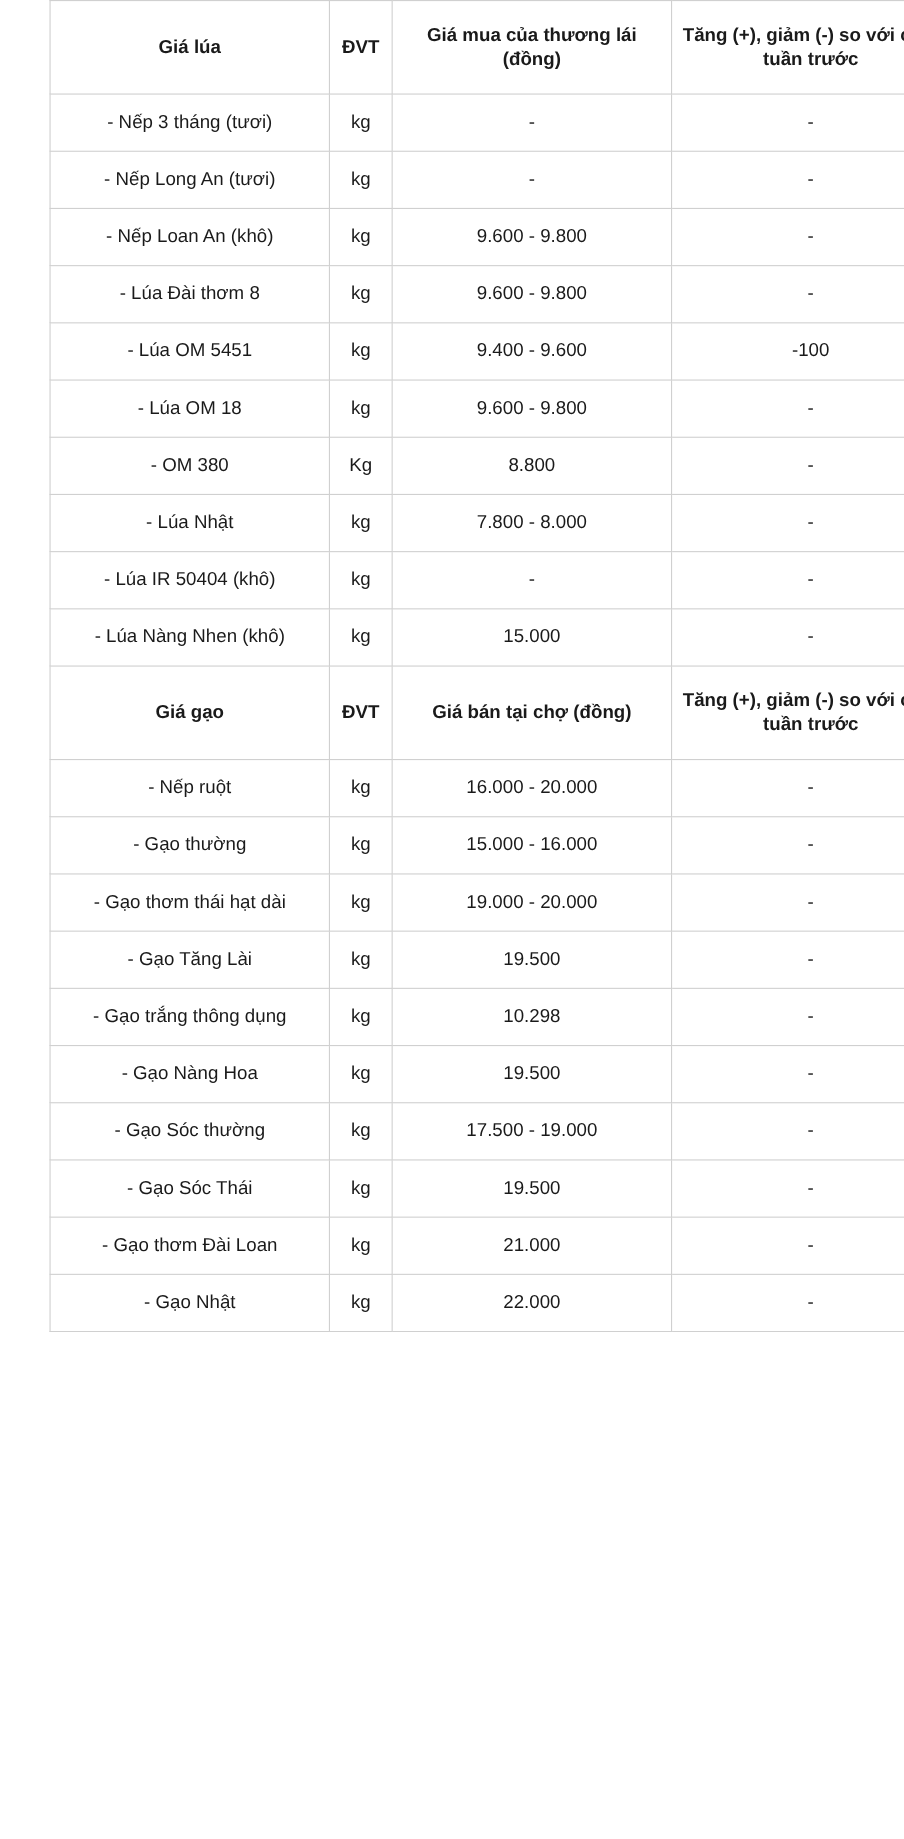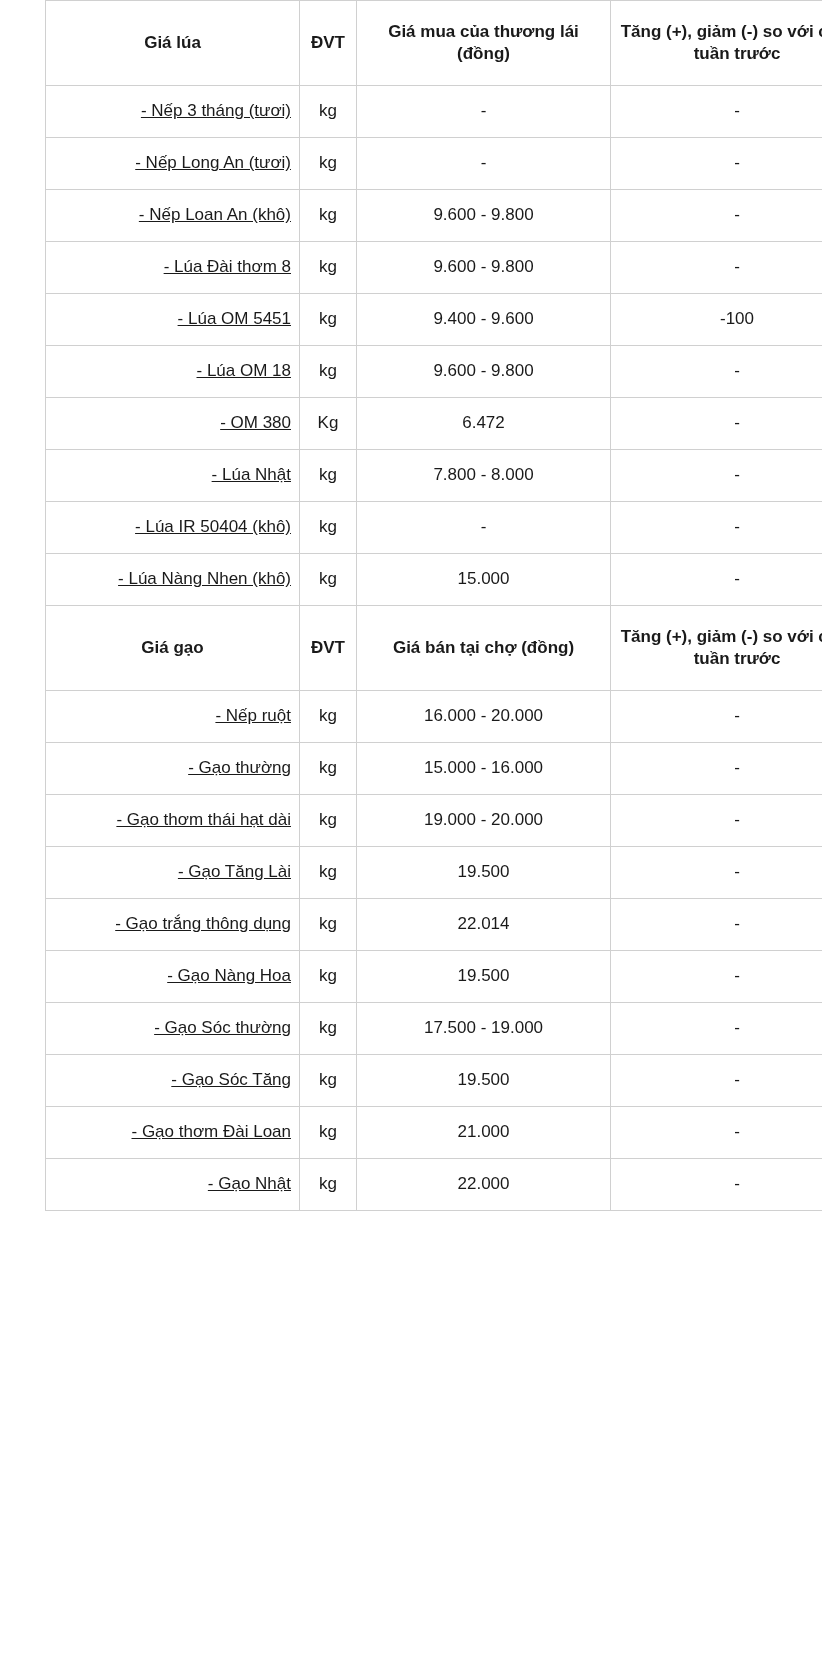--- a/index.html
+++ b/index.html
@@ -55,23 +55,22 @@
 
   
   tr.data-row td {
     font-size: 17px;
     line-height: 1.3;
     height: 52px;
     padding: 6px 8px;
   }
 
   td.cell-name {
-    text-align: right;
+    text-align: center;
     padding-left: 8px;
-    text-decoration: underline;
   }
   td.cell-unit,
   td.cell-price,
   td.cell-change {
     text-align: center;
   }
 </style>
 </head>
 <body>
 
@@ -122,21 +121,21 @@
         </tr>
         <tr class="data-row">
           <td class="cell-name">- Lúa OM 18</td>
           <td class="cell-unit">kg</td>
           <td class="cell-price">9.600 - 9.800</td>
           <td class="cell-change">-</td>
         </tr>
         <tr class="data-row">
           <td class="cell-name">- OM 380</td>
           <td class="cell-unit">Kg</td>
-          <td class="cell-price">6.472</td>
+          <td class="cell-price">8.800</td>
           <td class="cell-change">-</td>
         </tr>
         <tr class="data-row">
           <td class="cell-name">- Lúa Nhật</td>
           <td class="cell-unit">kg</td>
           <td class="cell-price">7.800 - 8.000</td>
           <td class="cell-change">-</td>
         </tr>
         <tr class="data-row">
           <td class="cell-name">- Lúa IR 50404 (khô)</td>
@@ -176,37 +175,37 @@
         </tr>
         <tr class="data-row">
           <td class="cell-name">- Gạo Tăng Lài</td>
           <td class="cell-unit">kg</td>
           <td class="cell-price">19.500</td>
           <td class="cell-change">-</td>
         </tr>
         <tr class="data-row">
           <td class="cell-name">- Gạo trắng thông dụng</td>
           <td class="cell-unit">kg</td>
-          <td class="cell-price">22.014</td>
+          <td class="cell-price">10.298</td>
           <td class="cell-change">-</td>
         </tr>
         <tr class="data-row">
           <td class="cell-name">- Gạo Nàng Hoa</td>
           <td class="cell-unit">kg</td>
           <td class="cell-price">19.500</td>
           <td class="cell-change">-</td>
         </tr>
         <tr class="data-row">
           <td class="cell-name">- Gạo Sóc thường</td>
           <td class="cell-unit">kg</td>
           <td class="cell-price">17.500 - 19.000</td>
           <td class="cell-change">-</td>
         </tr>
         <tr class="data-row">
-          <td class="cell-name">- Gạo Sóc Tăng</td>
+          <td class="cell-name">- Gạo Sóc Thái</td>
           <td class="cell-unit">kg</td>
           <td class="cell-price">19.500</td>
           <td class="cell-change">-</td>
         </tr>
         <tr class="data-row">
           <td class="cell-name">- Gạo thơm Đài Loan</td>
           <td class="cell-unit">kg</td>
           <td class="cell-price">21.000</td>
           <td class="cell-change">-</td>
         </tr>

